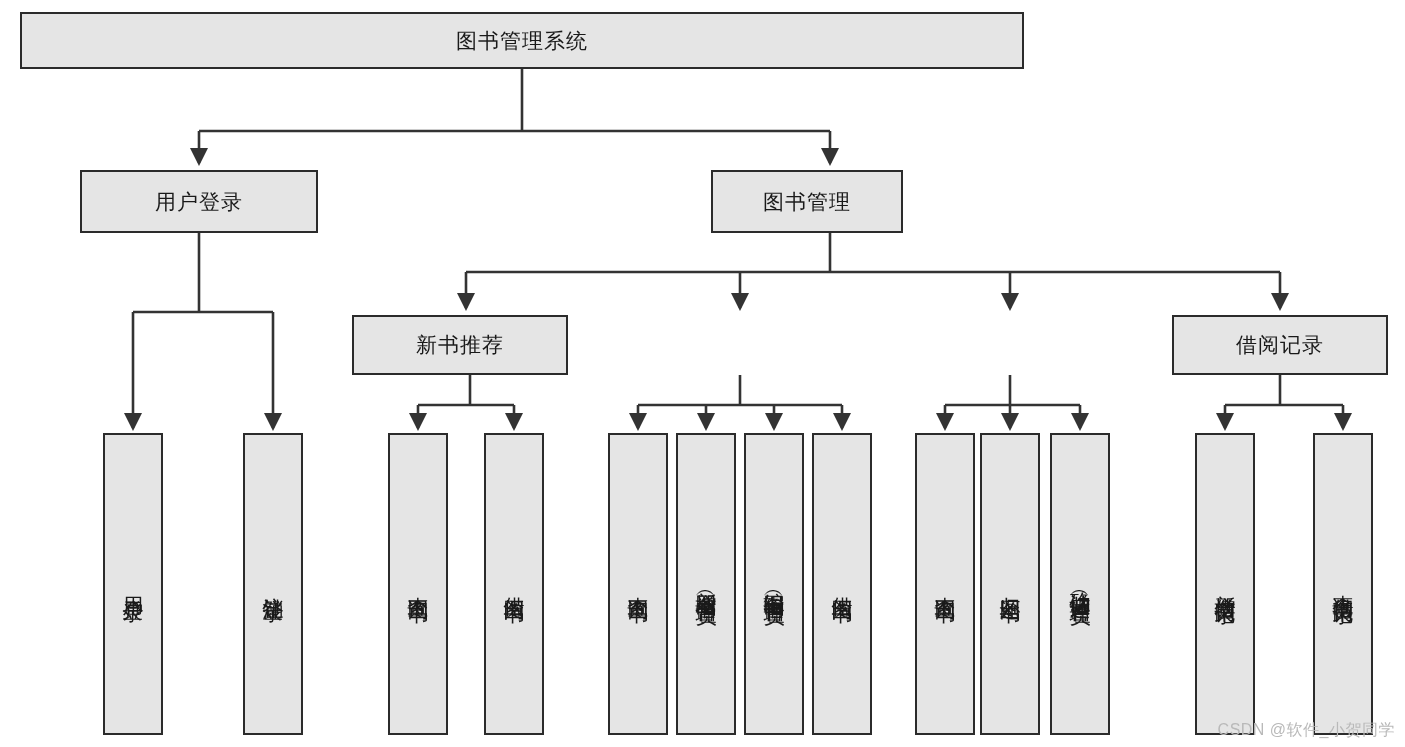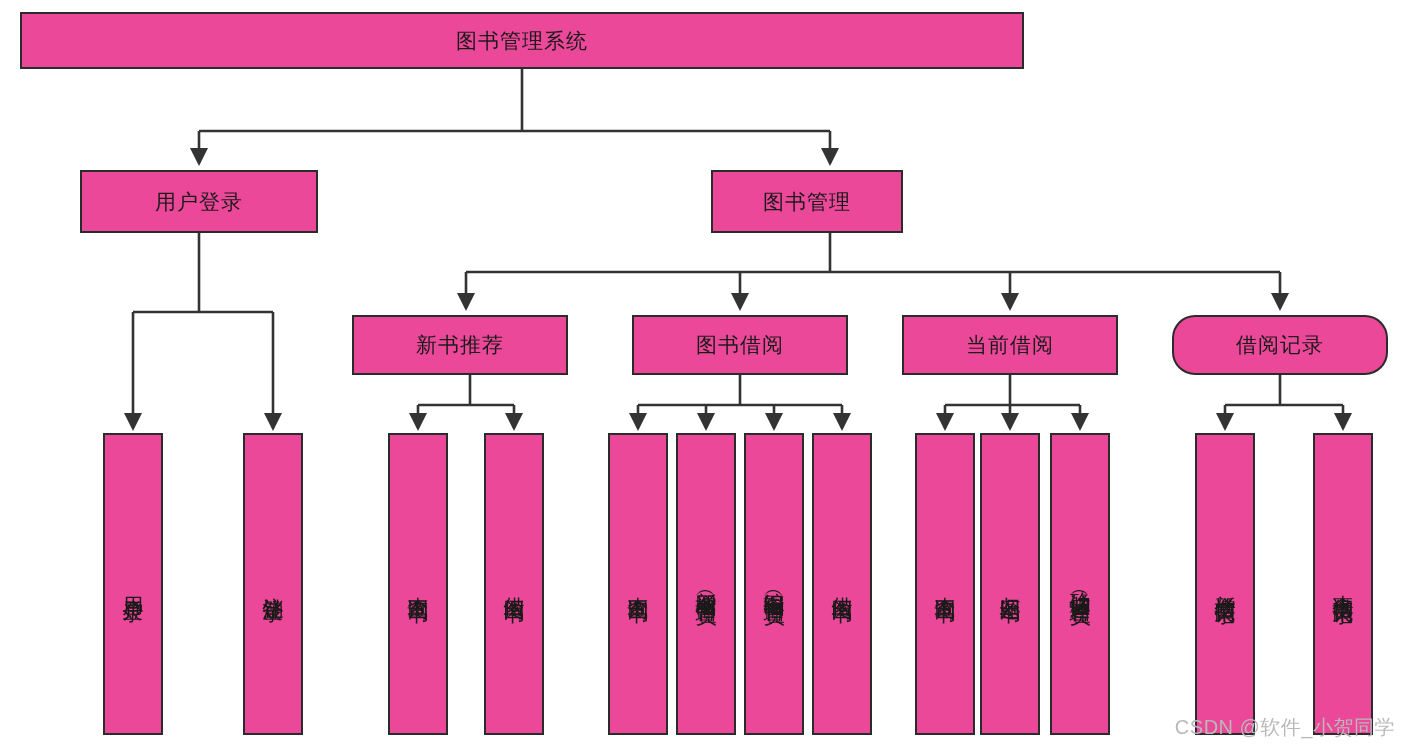--- a/index.html
+++ b/index.html
@@ -22,21 +22,21 @@
     left: 0;
     top: 0;
     width: 1405px;
     height: 747px;
     pointer-events: none;
   }
   .node {
     position: absolute;
     box-sizing: border-box;
     border: 2px solid #2b2b2b;
-    background: #ec4899;
+    background: #e5e5e5;
     display: flex;
     align-items: center;
     justify-content: center;
     color: #1a1a1a;
     text-align: center;
   }
   .node.horiz {
     font-size: 21px;
     letter-spacing: 1px;
     line-height: 1.2;
@@ -54,21 +54,21 @@
   .node.vert > .label {
     writing-mode: vertical-rl;
     text-orientation: upright;
     display: block;
     margin: 0 auto;
   }
   .watermark {
     position: absolute;
     right: 10px;
     bottom: 6px;
-    font-size: 20px;
+    font-size: 16px;
     color: #b9b9b9;
     letter-spacing: 0.5px;
     white-space: nowrap;
   }
 </style>
 </head>
 <body>
 
 <div id="canvas">
 
@@ -129,27 +129,21 @@
   <div class="node horiz" style="left:80px; top:170px; width:238px; height:63px;">
     <span class="label">用户登录</span>
   </div>
   <div class="node horiz" style="left:711px; top:170px; width:192px; height:63px;">
     <span class="label">图书管理</span>
   </div>
 
   <div class="node horiz" style="left:352px; top:315px; width:216px; height:60px;">
     <span class="label">新书推荐</span>
   </div>
-  <div class="node horiz" style="left:632px; top:315px; width:216px; height:60px;">
-    <span class="label">图书借阅</span>
-  </div>
-  <div class="node horiz" style="left:902px; top:315px; width:216px; height:60px;">
-    <span class="label">当前借阅</span>
-  </div>
-  <div class="node horiz" style="left:1172px; top:315px; width:216px; height:60px;border-radius:23px;">
+  <div class="node horiz" style="left:1172px; top:315px; width:216px; height:60px;">
     <span class="label">借阅记录</span>
   </div>
 
   <div class="node vert" style="left:103px; top:433px; width:60px; height:302px;">
     <span class="label">用户登录</span>
   </div>
   <div class="node vert" style="left:243px; top:433px; width:60px; height:302px;">
     <span class="label">注销登录</span>
   </div>
 

